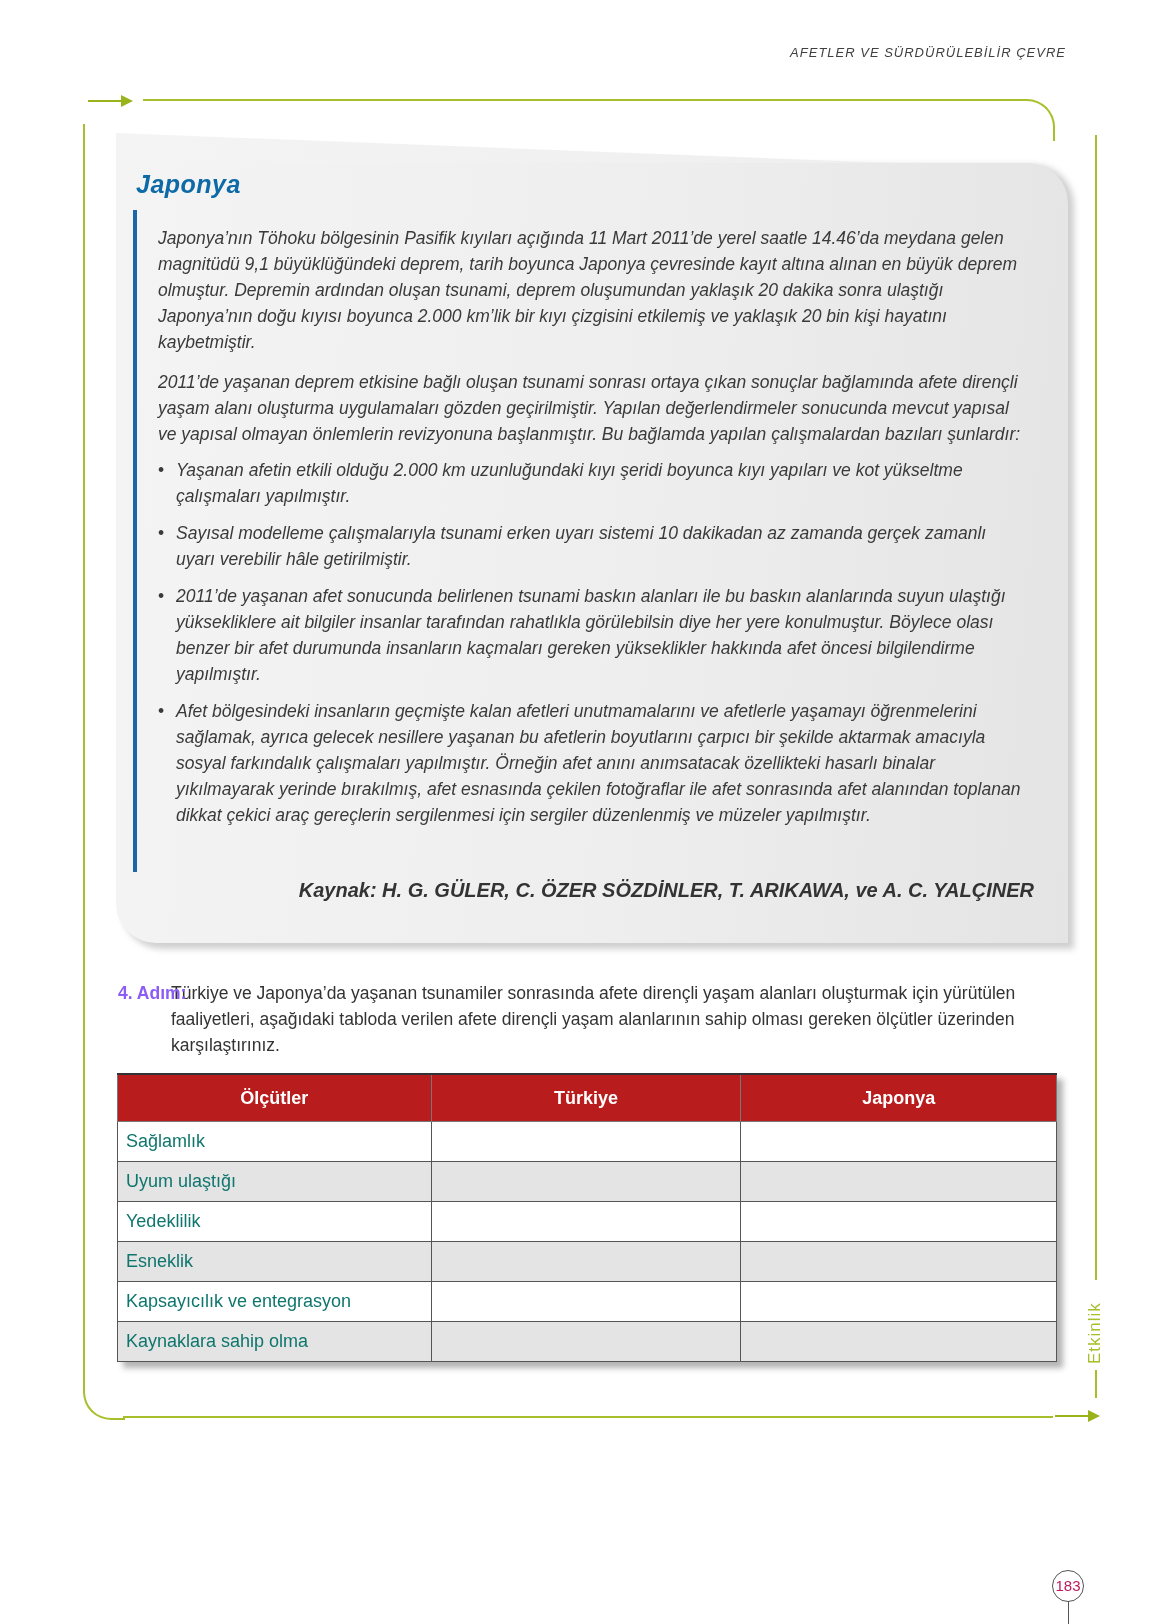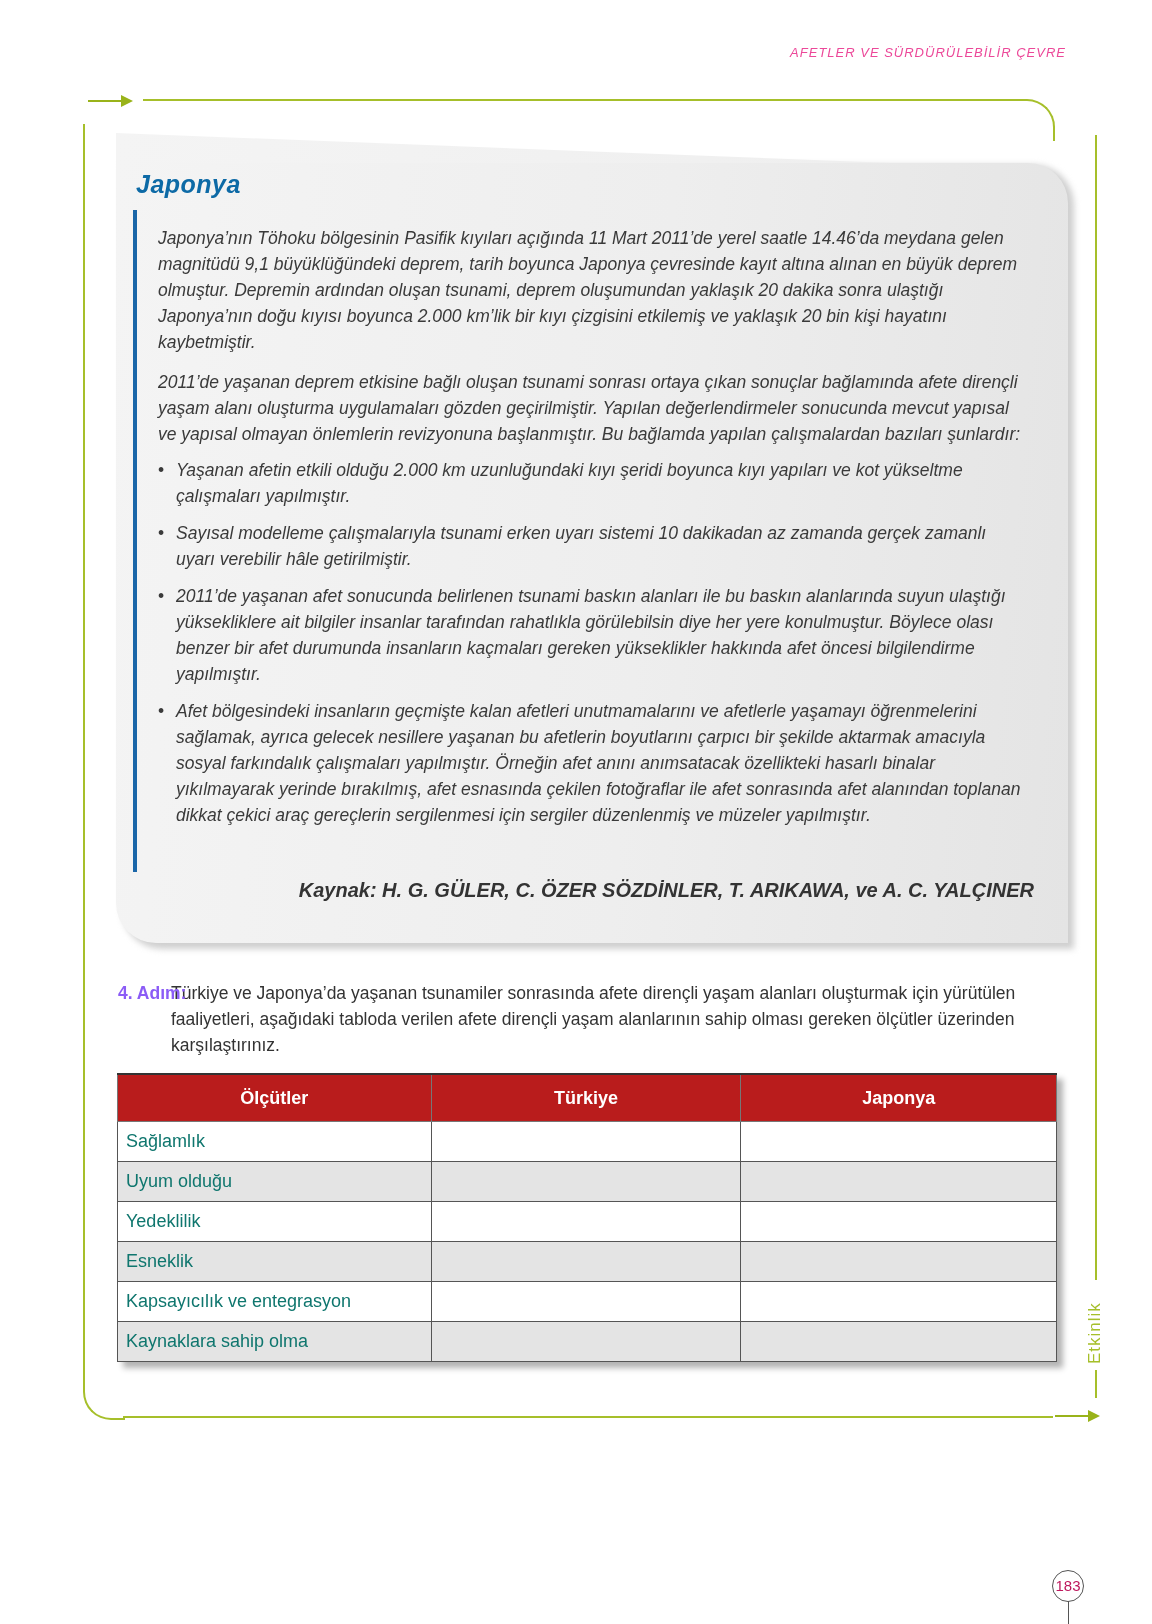--- a/index.html
+++ b/index.html
@@ -2,21 +2,21 @@
 <html><head>
 <meta charset="utf-8">
 <style>
   html, body { margin:0; padding:0; }
   body {
     width:1152px; height:1624px; position:relative; background:#ffffff;
     font-family:"Liberation Sans", sans-serif; color:#333; overflow:hidden;
   }
   .running-head {
     position:absolute; top:45px; right:86px;
-    font-size:13px; letter-spacing:1px; font-style:italic; color:#ec4899;
+    font-size:13px; letter-spacing:1px; font-style:italic; color:#404040;
   }
   
   .frame-top-arrow { position:absolute; left:88px; top:100px; width:35px; height:2px; background:#99b31a; }
   .frame-top-arrow::after {
     content:""; position:absolute; right:-10px; top:-5px;
     border-left:12px solid #99b31a; border-top:6px solid transparent; border-bottom:6px solid transparent;
   }
   .frame-top { position:absolute; left:143px; top:99px; width:910px; height:40px;
     border-top:2px solid #a6bf2a; border-right:2px solid #a6bf2a; border-top-right-radius:28px; }
   .frame-right { position:absolute; left:1095px; top:135px; width:0; height:1155px; border-left:2px solid #a6bf2a; }
@@ -139,21 +139,21 @@
         <th>Japonya</th>
       </tr>
     </thead>
     <tbody>
       <tr class="norm">
         <td>Sağlamlık</td>
         <td></td>
         <td></td>
       </tr>
       <tr class="alt">
-        <td>Uyum olduğu</td>
+        <td>Uyum ulaştığı</td>
         <td></td>
         <td></td>
       </tr>
       <tr class="norm">
         <td>Yedeklilik</td>
         <td></td>
         <td></td>
       </tr>
       <tr class="alt">
         <td>Esneklik</td>

